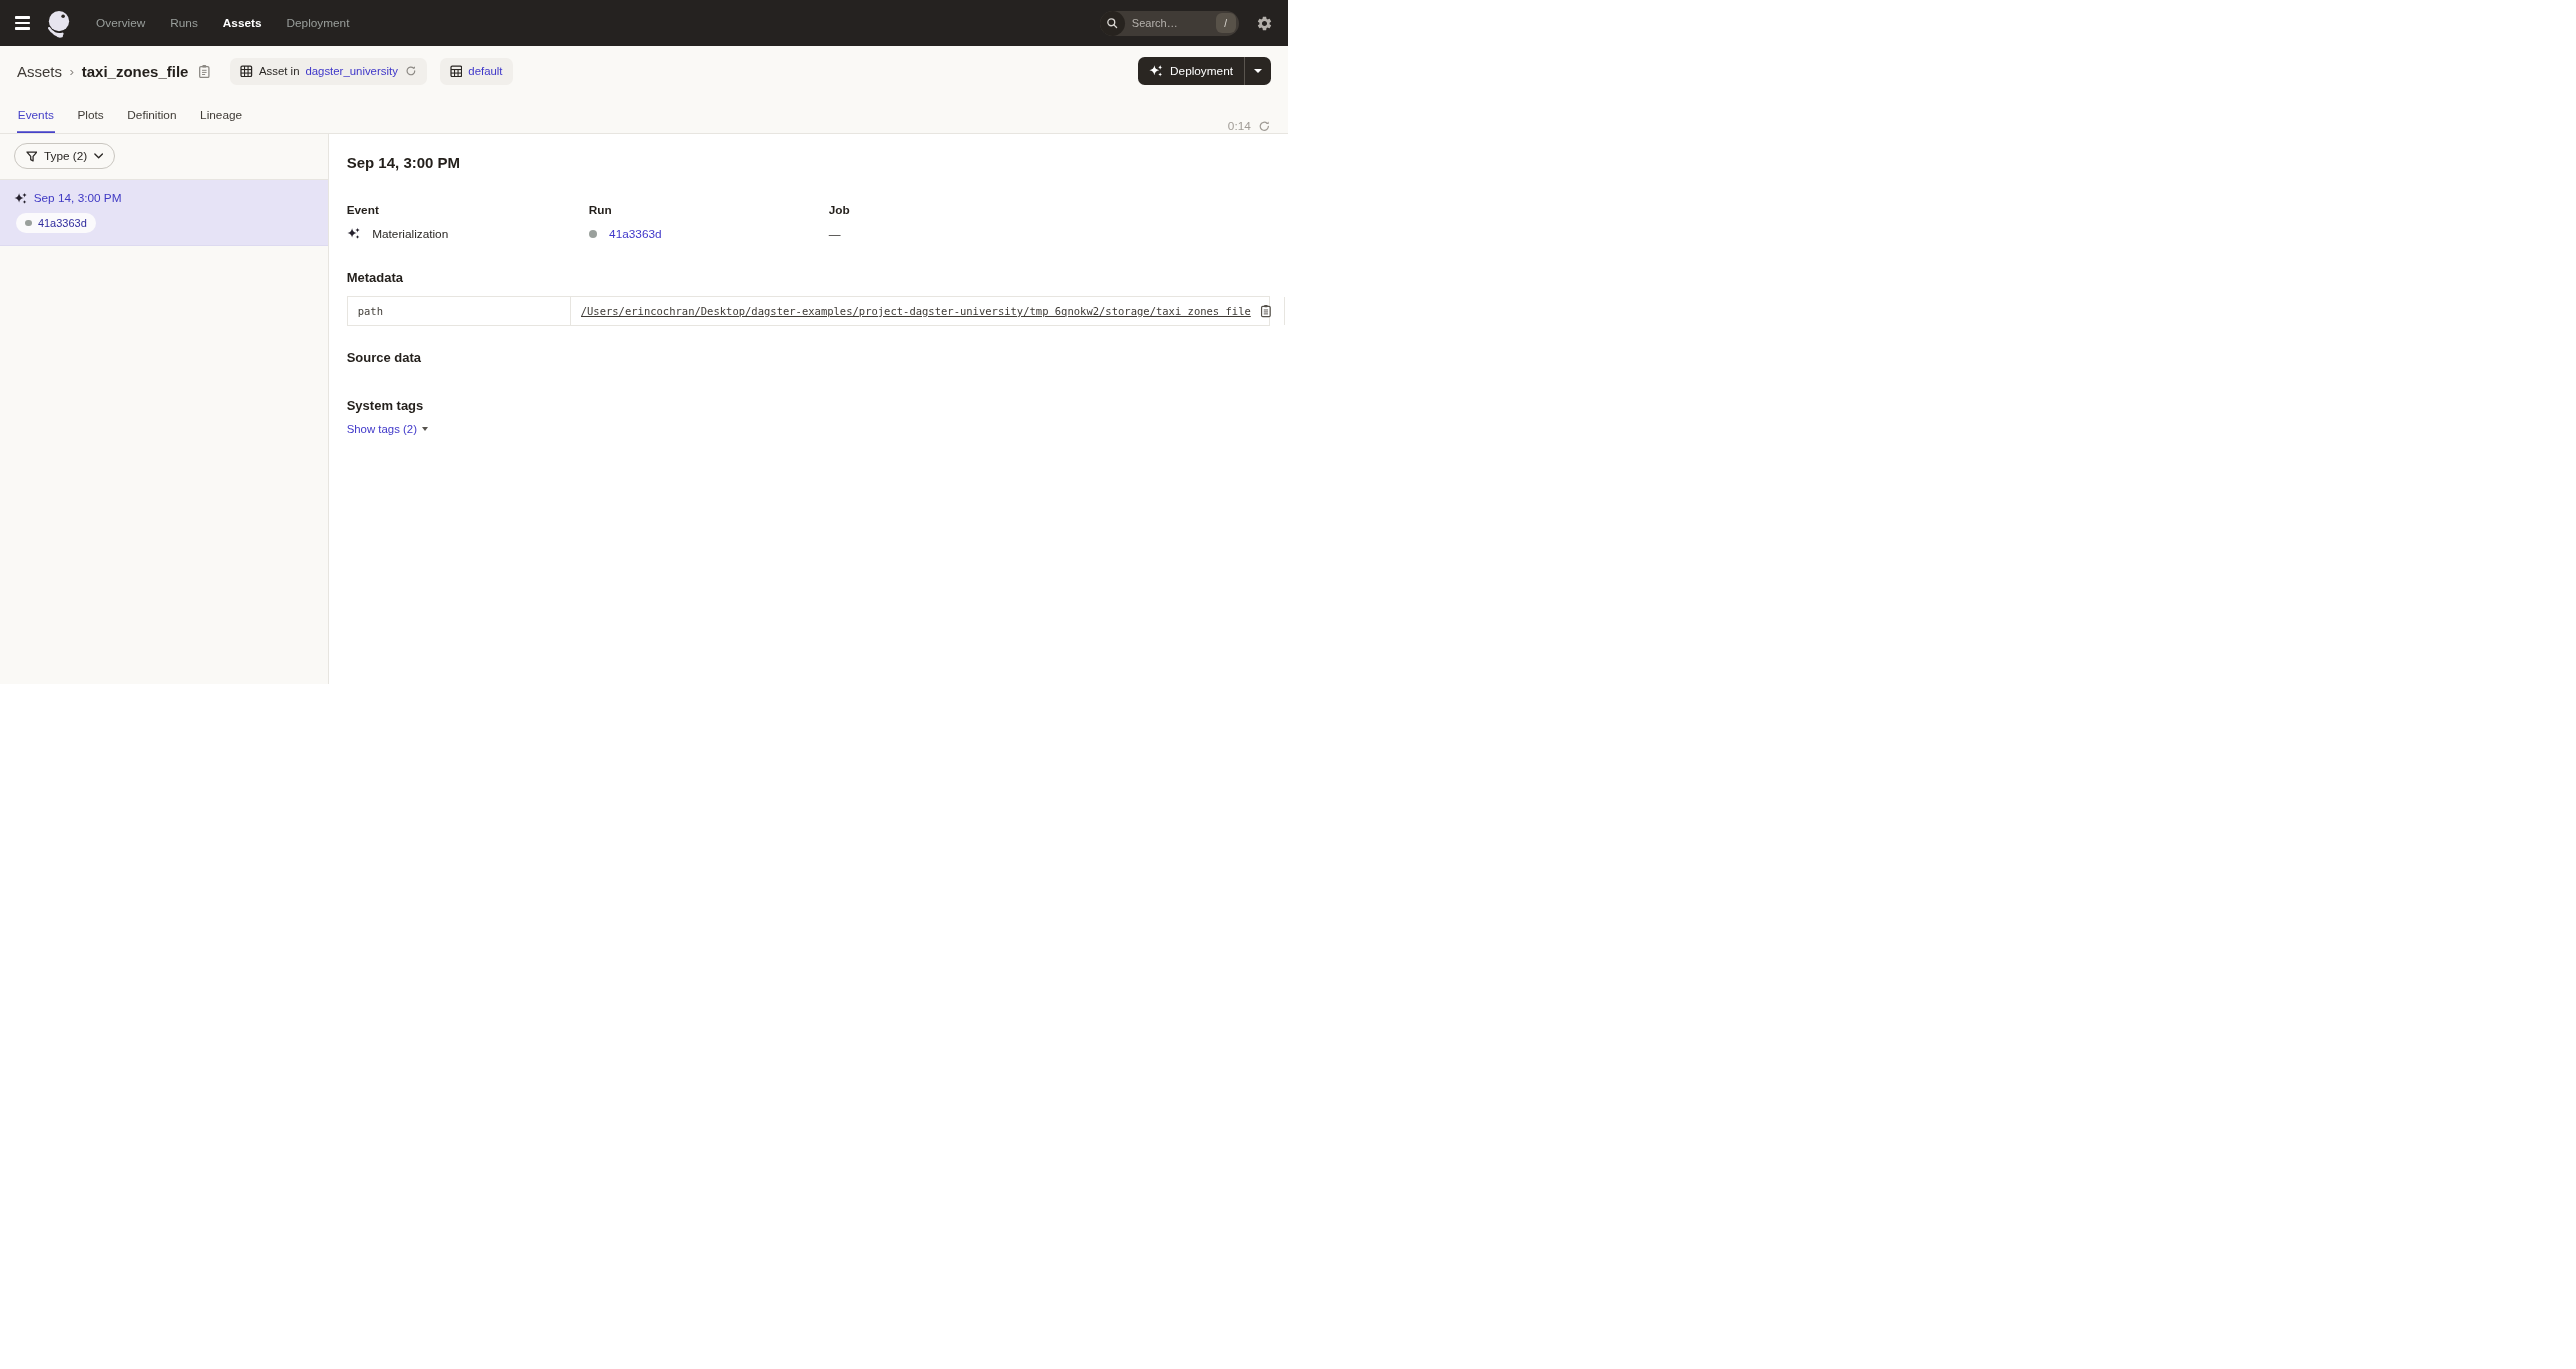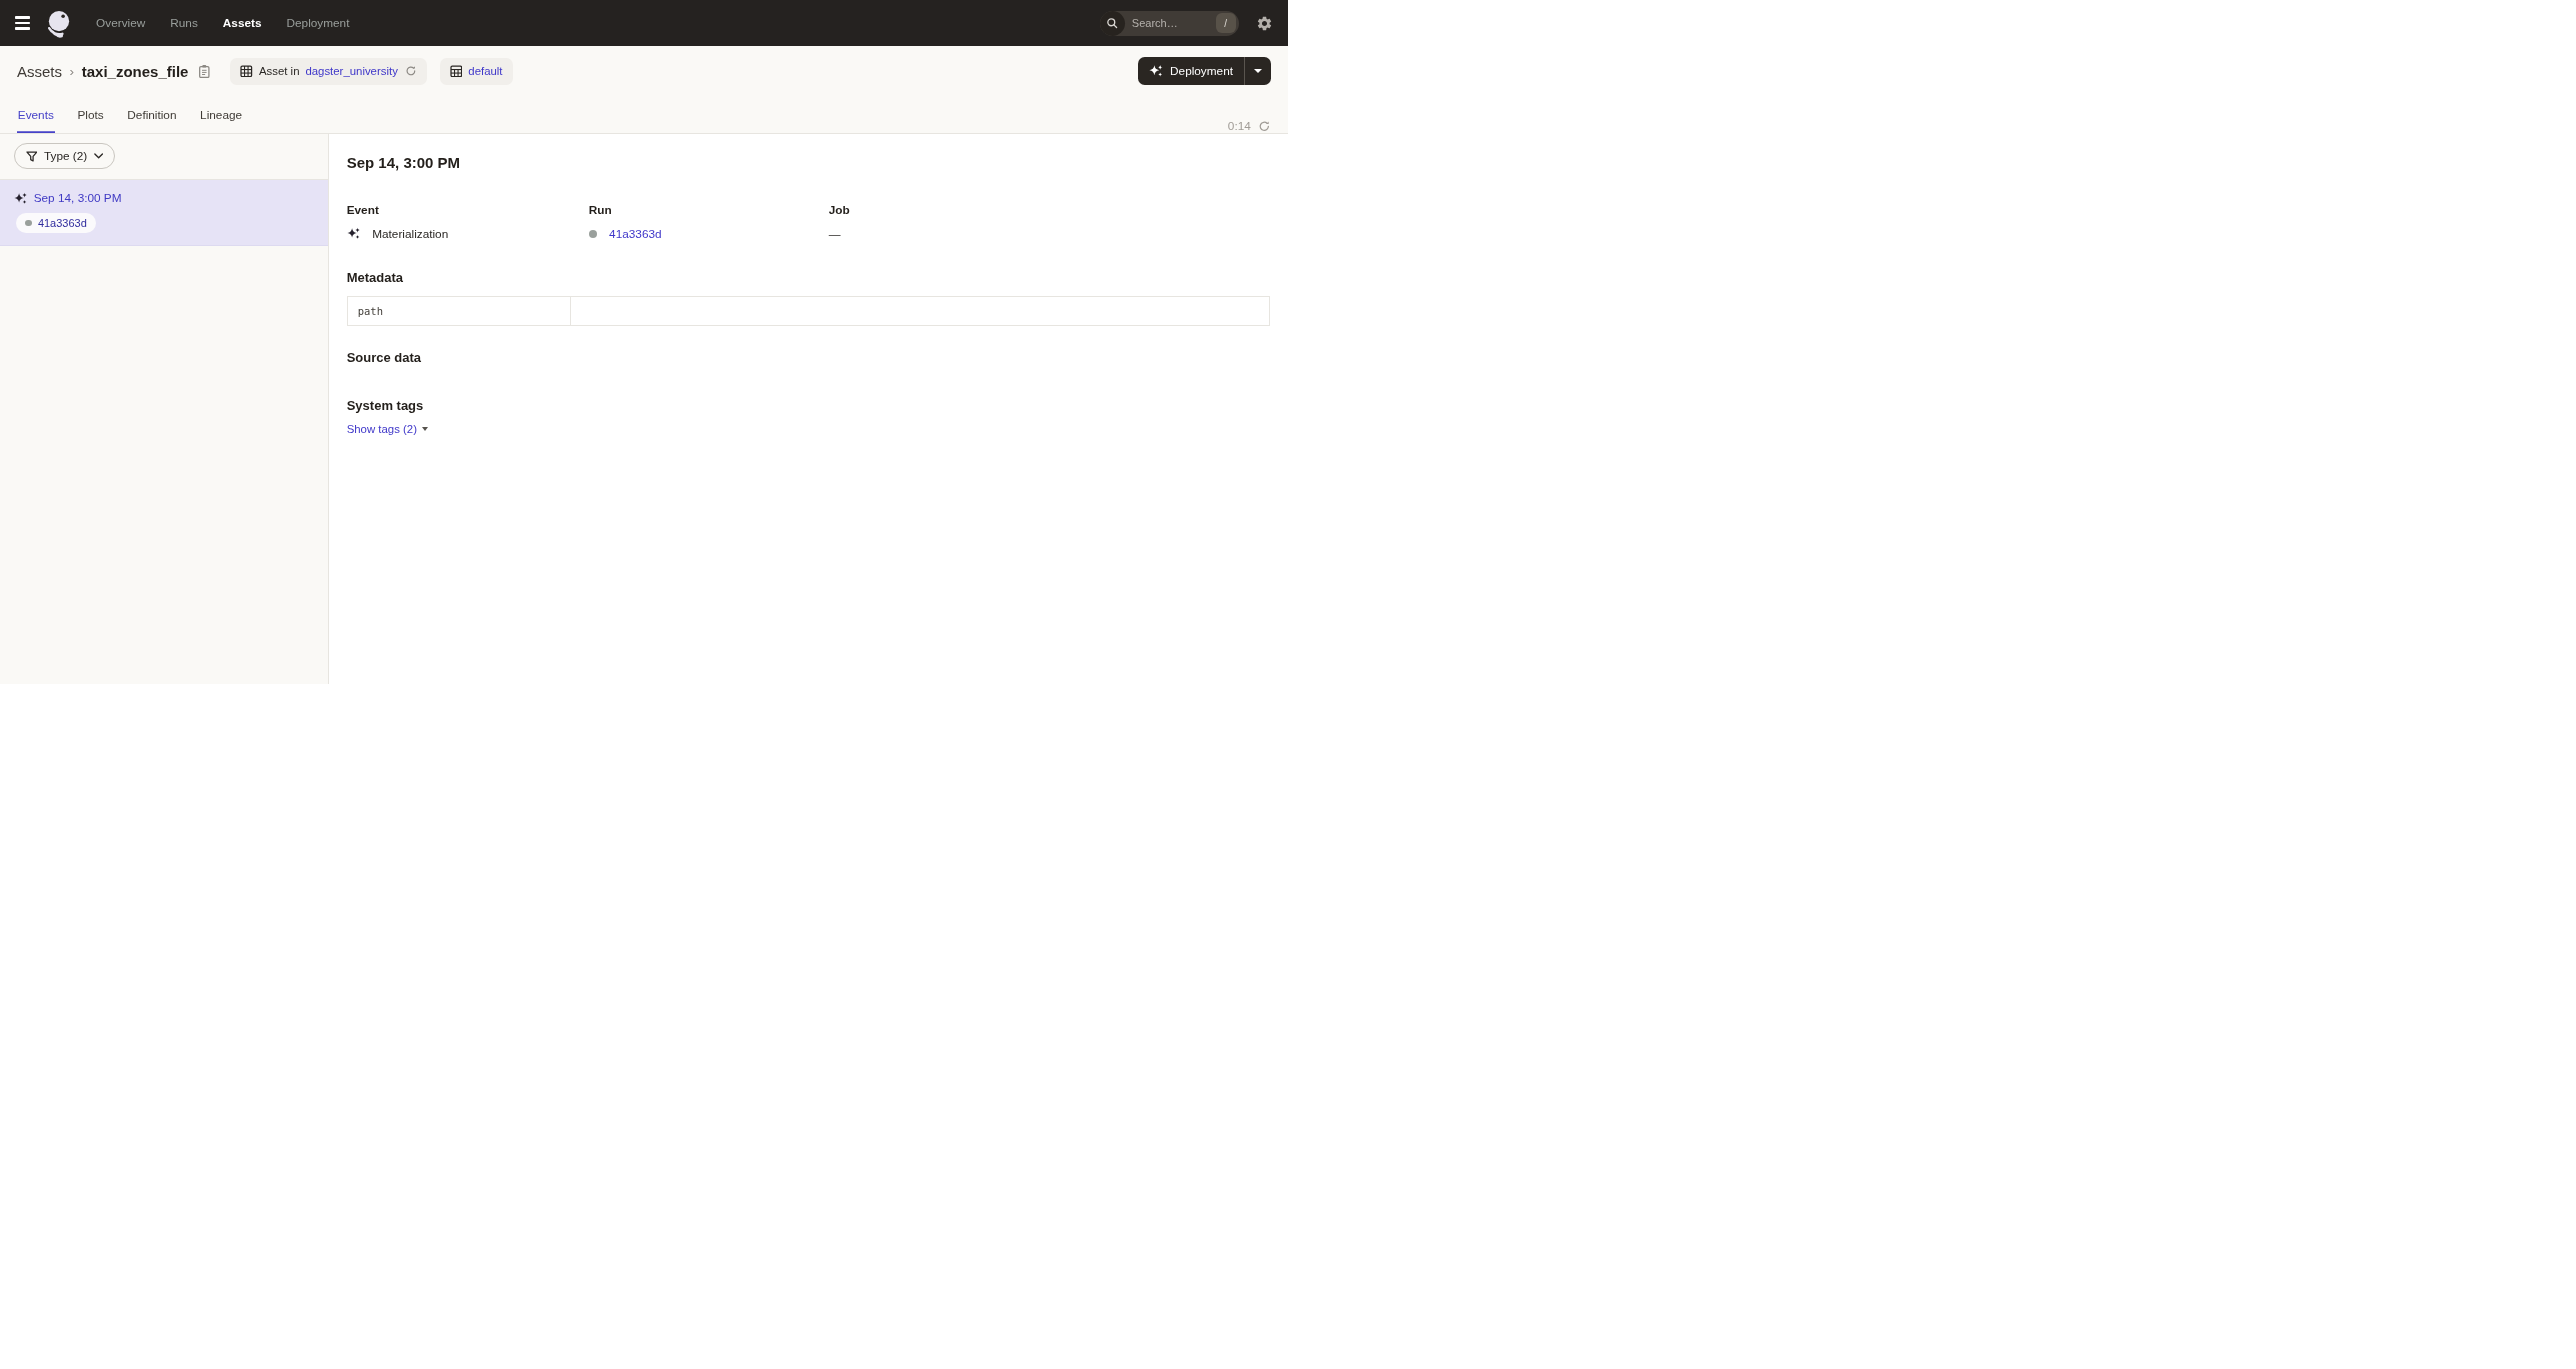--- a/index.html
+++ b/index.html
@@ -372,20 +372,32 @@
         <div class="col-value">
           <span>—</span>
         </div>
       </div>
     </div>
 
     <section class="metadata-section">
       <h2 class="section-heading">Metadata</h2>
       <div class="md-table">
         <div class="md-cell md-key">path</div>
+        <div class="md-cell md-value">
+          <a class="path-link">/Users/erincochran/Desktop/dagster-examples/project-dagster-university/tmp_6qnokw2/storage/taxi_zones_file</a>
+          <button class="copy-btn" style="margin-left:0;">
+            <svg width="11.8" height="13.5" viewBox="0 0 15 17">
+              <rect x="2" y="3" width="11" height="13" rx="1.5" stroke="#55514b" stroke-width="1.5" fill="none"></rect>
+              <rect x="5.2" y="1.2" width="4.6" height="3" rx="1" fill="#55514b"></rect>
+              <line x1="4.8" y1="7.5" x2="10.2" y2="7.5" stroke="#55514b" stroke-width="1.2"></line>
+              <line x1="4.8" y1="10" x2="10.2" y2="10" stroke="#55514b" stroke-width="1.2"></line>
+              <line x1="4.8" y1="12.5" x2="10.2" y2="12.5" stroke="#55514b" stroke-width="1.2"></line>
+            </svg>
+          </button>
+        </div>
         <div class="md-cell md-empty"></div>
       </div>
     </section>
 
     <section class="source-section">
       <h2 class="section-heading">Source data</h2>
     </section>
 
     <section class="tags-section">
       <h2 class="section-heading">System tags</h2>

